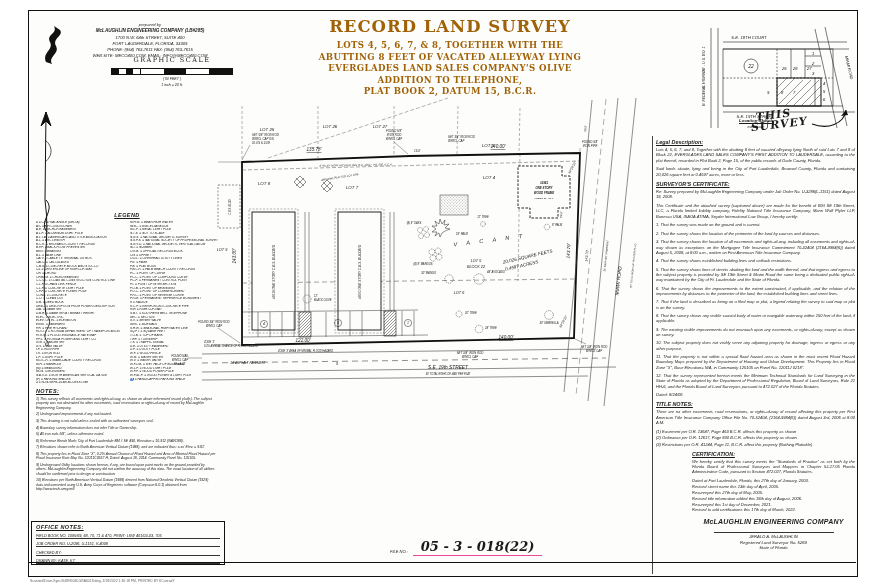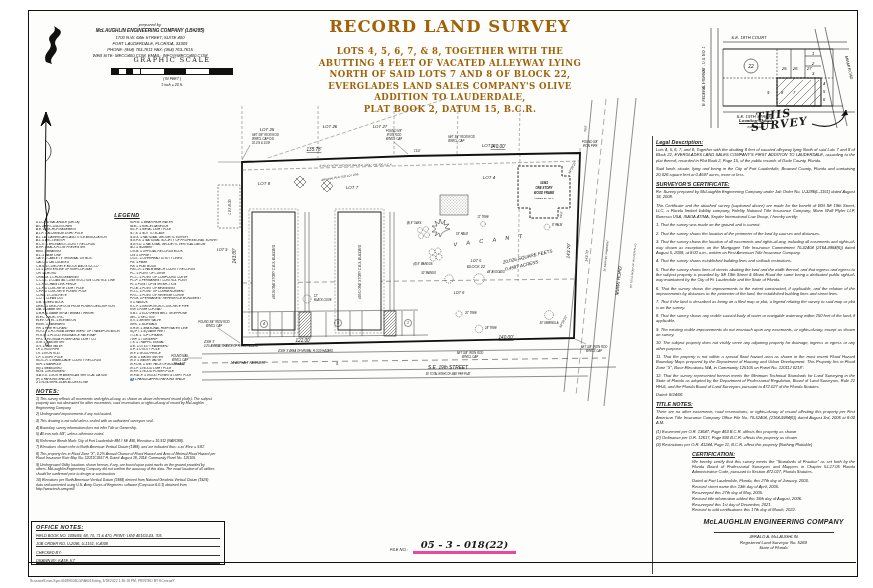--- a/index.html
+++ b/index.html
@@ -14,21 +14,21 @@
   .gscale{position:absolute;left:102px;top:56px;width:140px;text-align:center;}
   .gscale .gtitle{font-family:"DejaVu Serif",serif;font-weight:normal;font-size:6.5px;letter-spacing:1.5px;}
   .bar{margin:4px auto 0 auto;width:120px;height:5px;display:flex;border:0.7px solid #111;}
   .bar div{height:100%;}
   .b{background:#111;} .w{background:#fff;}
   .gsub{font-size:3.6px;font-style:italic;margin-top:2px;}
   
   .titleblock{position:absolute;left:300px;top:17px;width:300px;text-align:center;
               font-family:"DejaVu Serif",serif;font-weight:bold;color:#a16207;}
   .titleblock .t1{font-size:16.5px;letter-spacing:1px;}
-  .titleblock .t2{font-size:8.6px;line-height:11.5px;letter-spacing:.4px;margin-top:10px;}
+  .titleblock .t2{font-size:8.6px;line-height:11.5px;letter-spacing:.4px;margin-top:4px;}
   
   .legend{position:absolute;left:36px;top:212px;width:182px;}
   .legend h3, .notes h3, .onotes h3{font-size:5.5px;font-style:italic;font-weight:bold;
         text-decoration:underline;margin:0 0 3px 0;letter-spacing:.4px;}
   .legend h3{text-align:center;}
   .lcols{display:flex;gap:6px;}
   .lcol{width:88px;font-size:3.1px;line-height:1.18;font-style:italic;color:#222;}
   .lcol div{white-space:nowrap;overflow:hidden;}
   .notes{position:absolute;left:36px;top:388px;width:180px;}
   .notes .ni{font-size:3.5px;line-height:1.22;font-style:italic;margin-bottom:2.4px;
@@ -51,21 +51,21 @@
            font-size:4.4px;font-style:italic;font-weight:bold;text-decoration:underline;}
   .lsk-cap2{position:absolute;left:726px;top:125px;width:60px;text-align:center;
             font-size:3.3px;font-style:italic;}
   .this-survey{position:absolute;left:756px;top:106px;width:110px;
                font-family:"DejaVu Serif",serif;font-style:italic;font-weight:bold;
                font-size:11px;line-height:10px;transform:rotate(-7deg);letter-spacing:1px;}
   
   .fileno{position:absolute;left:390px;top:539px;display:flex;align-items:flex-end;gap:5px;}
   .fileno .fl{font-size:4px;font-style:italic;padding-bottom:2px;}
   .fileno .fv{font-family:"DejaVu Serif",serif;font-style:italic;font-weight:bold;
-              font-size:10px;border-bottom:3px solid #ec4899;padding:0 8px 1px 8px;}
+              font-size:13px;border-bottom:1px solid #ec4899;padding:0 8px 1px 8px;}
   .innerline{position:absolute;left:28px;top:562px;width:828px;border-top:1.2px solid #111;}
   .printinfo{position:absolute;left:30px;top:579px;font-size:3.4px;color:#666;}
   svg{position:absolute;overflow:visible;}
   svg text{font-family:"Liberation Sans",sans-serif;font-style:italic;fill:#1b1b1b;}
 </style>
 </head>
 <body>
 
 <div class="sheet"></div>
 
@@ -104,24 +104,23 @@
       <div class="b" style="width:23px"></div>
   </div>
   <div class="gsub">( IN FEET )</div>
   <div class="gsub">1 inch = 20 ft.</div>
 </div>
 
 <div class="titleblock">
   <div class="t1">RECORD LAND SURVEY</div>
   <div class="t2">
       <div>LOTS 4, 5, 6, 7, &amp; 8, TOGETHER WITH THE</div>
-      <div>ABUTTING 4 FEET OF VACATED ALLEYWAY LYING</div>
-      <div>NORTH OF SAID LOTS 7 AND 8 OF BLOCK 22,</div>
+      <div>ABUTTING 8 FEET OF VACATED ALLEYWAY LYING</div>
       <div>EVERGLADES LAND SALES COMPANY'S OLIVE</div>
-      <div>ADDITION TO LAUDERDALE,</div>
+      <div>ADDITION TO TELEPHONE,</div>
       <div>PLAT BOOK 2, DATUM 15, B.C.R.</div>
     </div>
 </div>
 
 <svg style="left:697px;top:26px;" width="166" height="104" viewBox="0 0 166 104">
   <g stroke="#222" stroke-width="0.6" fill="none">
     <line x1="14" y1="2" x2="14" y2="102"></line>
       <line x1="21" y1="2" x2="21" y2="102"></line>
     <line x1="26" y1="16" x2="150" y2="16"></line>
       <line x1="26" y1="23" x2="152" y2="23"></line>

